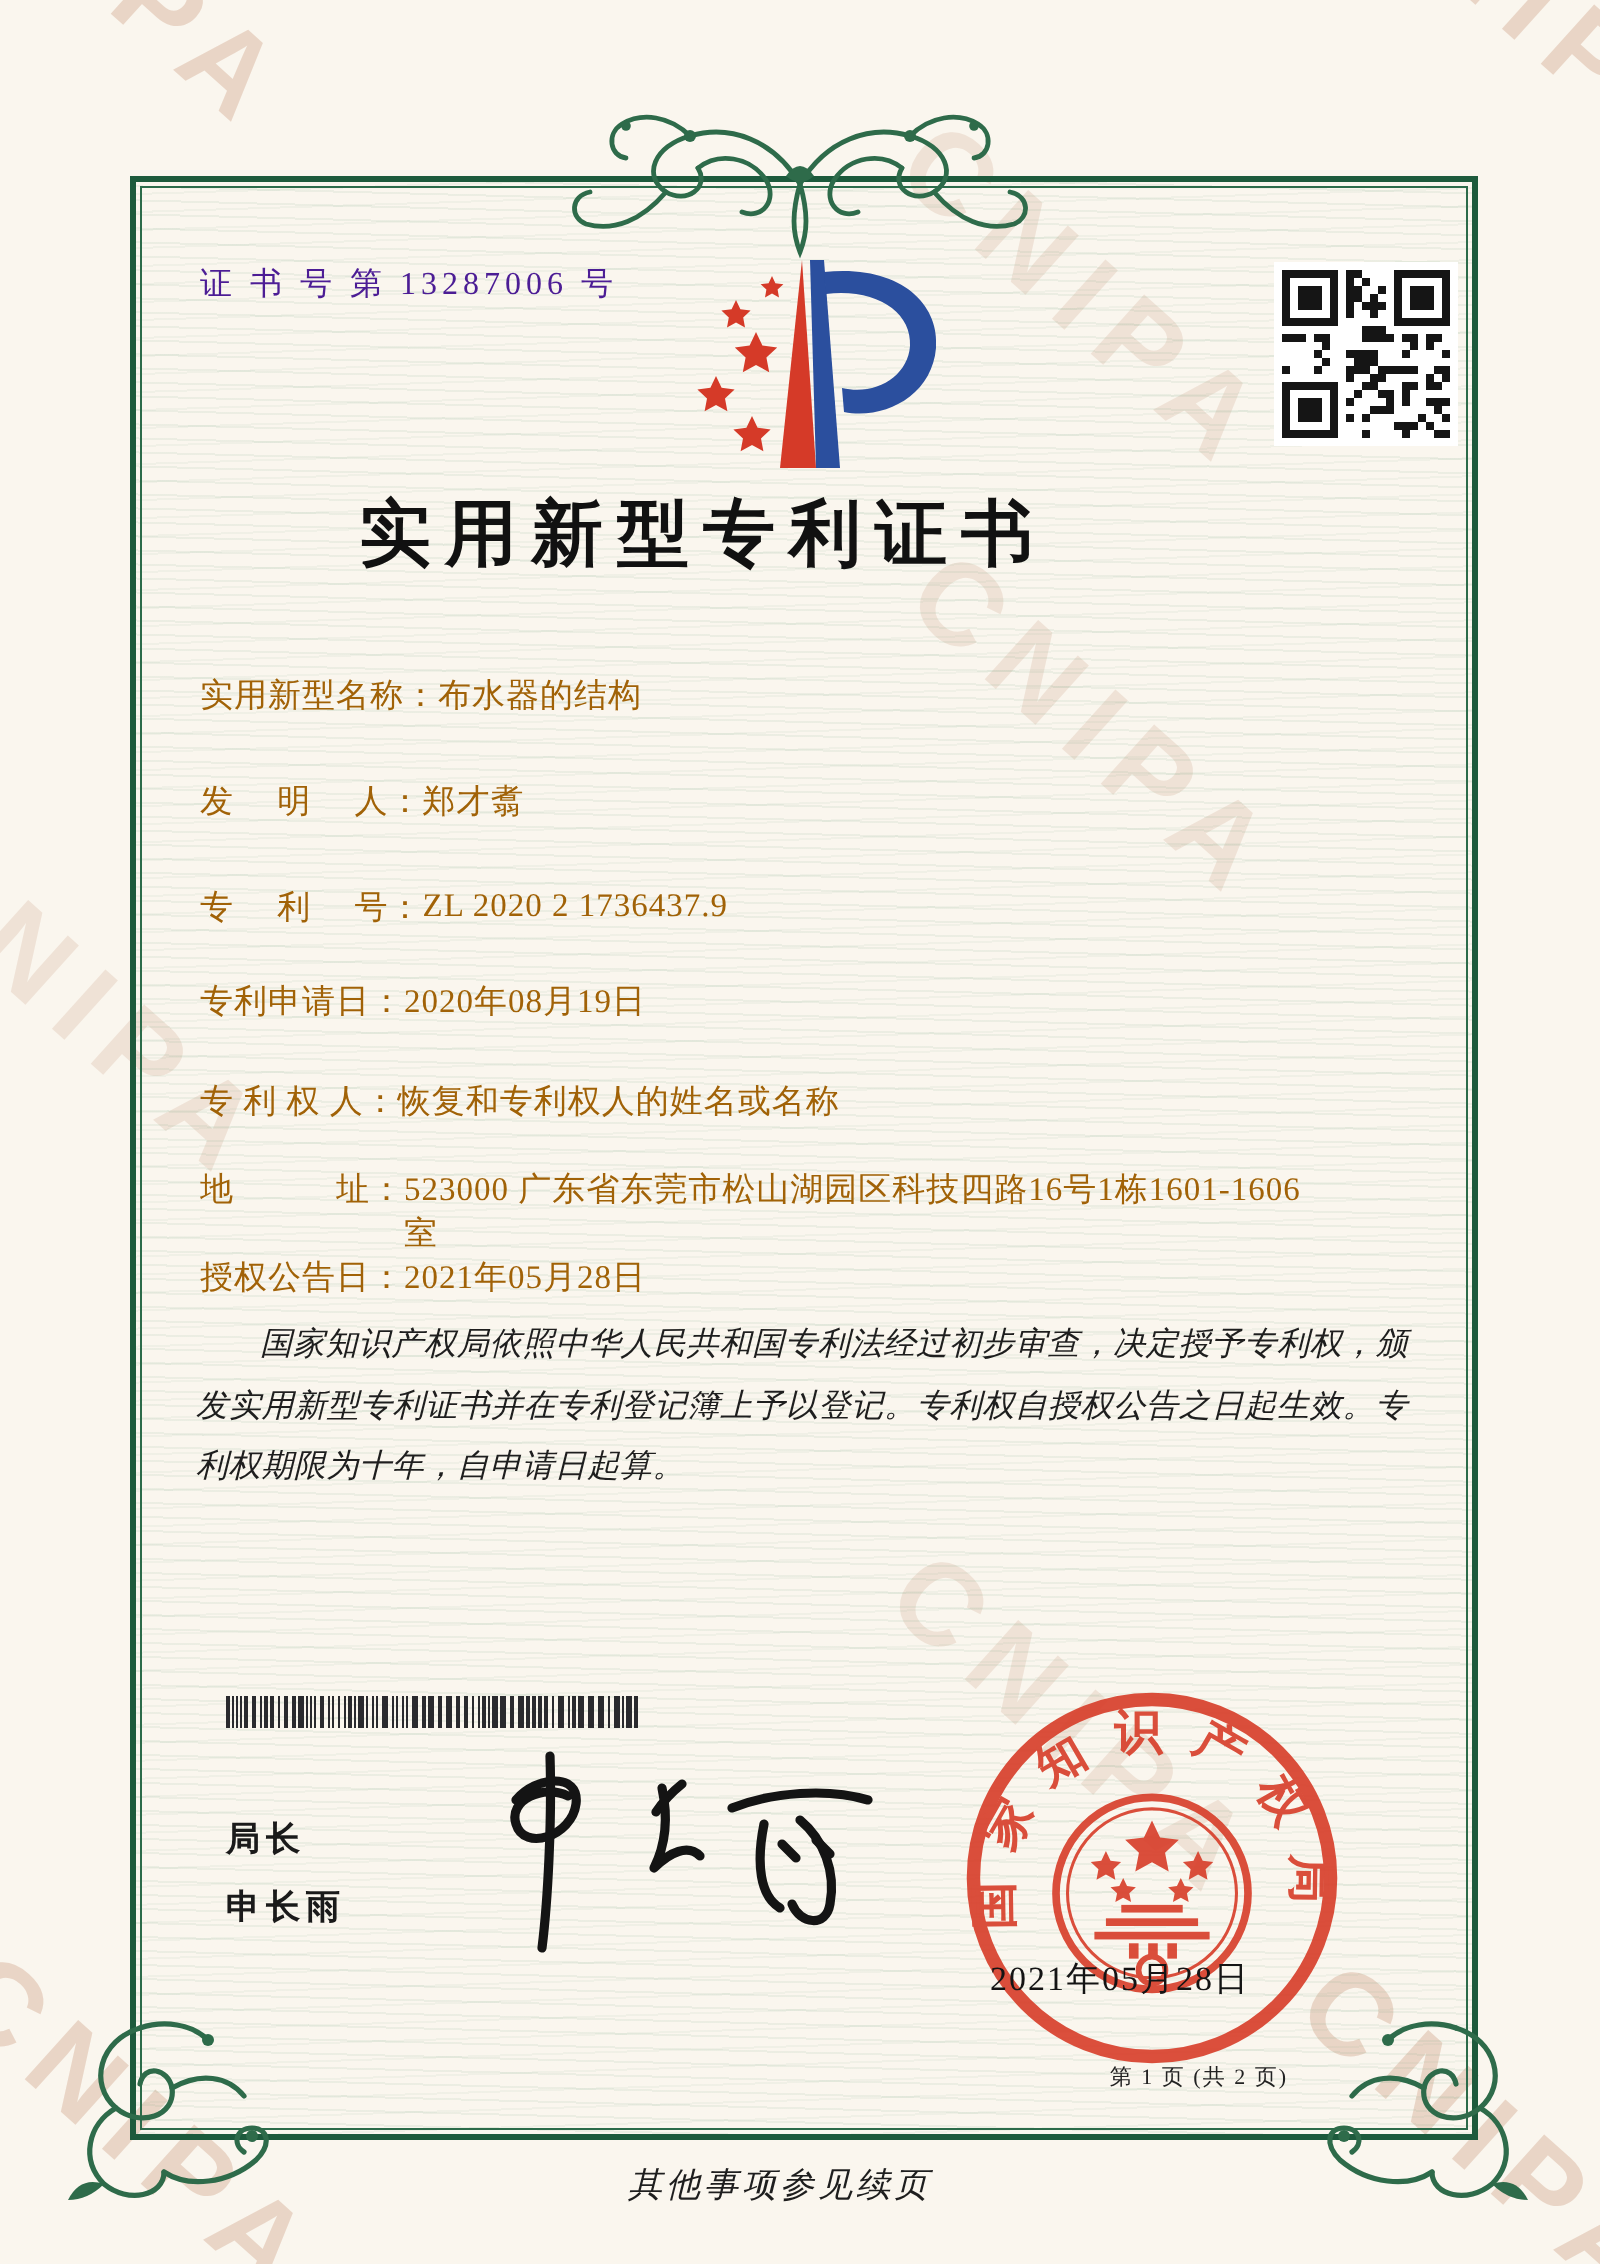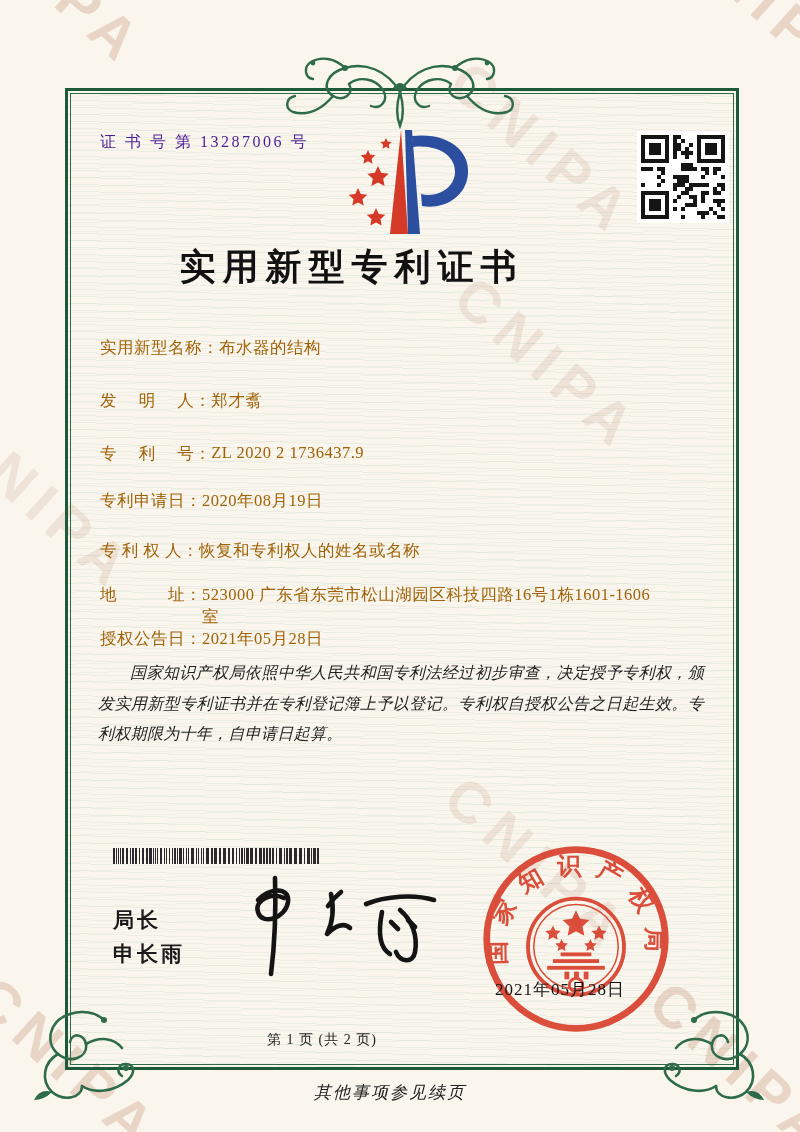--- a/index.html
+++ b/index.html
@@ -55,31 +55,31 @@
   .legal{
     position:absolute;left:98px;top:658px;width:606px;
     font-size:16px;line-height:1.92;text-align:justify;
     font-style:italic;color:#1e1e1e;letter-spacing:0.3px;
   }
   .legal p{margin:0;text-indent:2em;}
   .barcode{position:absolute;left:113px;top:848px;width:208px;height:16px;}
   .officer{
     position:absolute;left:113px;top:903px;
     font-family:"Liberation Sans", sans-serif;font-weight:600;
-    font-size:21px;letter-spacing:3px;color:#1a1a1a;line-height:34px;
+    font-size:17px;letter-spacing:3px;color:#1a1a1a;line-height:34px;
   }
   .signature{position:absolute;left:228px;top:870px;width:230px;height:115px;}
   .seal{position:absolute;left:480px;top:843px;width:192px;height:192px;}
   .seal-date{
     position:absolute;left:495px;top:978px;width:165px;
     font-size:17px;letter-spacing:1px;color:#141414;white-space:nowrap;
   }
   .page-info{
-    position:absolute;left:0;top:1031px;width:644px;text-align:center;
-    font-size:14px;letter-spacing:1px;color:#222;
+    position:absolute;left:0;top:1031px;width:644px;text-align:right;
+    font-size:11px;letter-spacing:1px;color:#222;
   }
   .note{
     position:absolute;left:0;top:1081px;width:780px;text-align:center;
     font-size:17px;font-style:italic;letter-spacing:2px;color:#1e1e1e;
   }
   .ornament{position:absolute;z-index:3;}
 </style>
 </head>
 <body>
 

